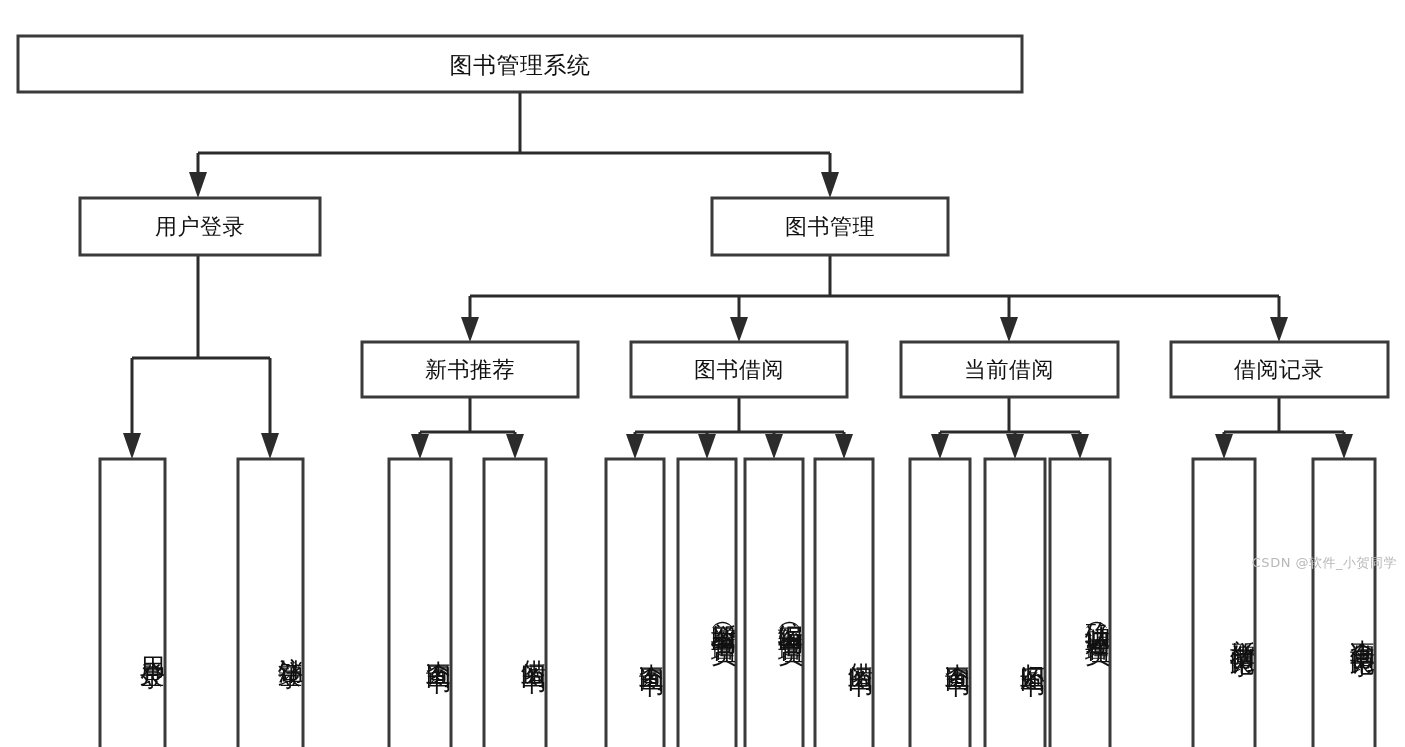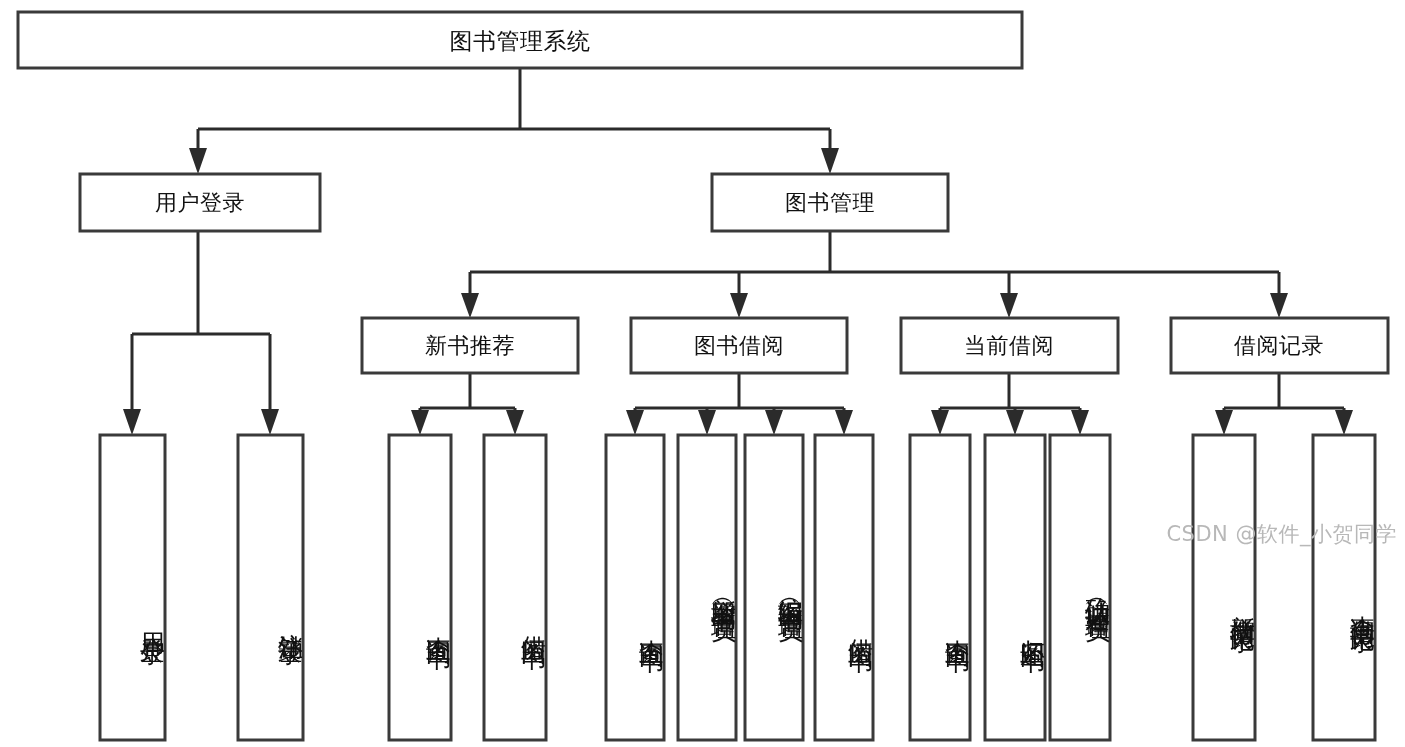--- a/index.html
+++ b/index.html
@@ -11,20 +11,21 @@
     width: 1405px;
     height: 747px;
     font-family: "DejaVu Sans", "Liberation Sans", sans-serif;
     overflow: hidden;
   }
   #diagram-root {
     position: relative;
     width: 1405px;
     height: 554px;
     background: #ffffff;
+    margin-top: 24px;
   }
   svg#flow {
     position: absolute;
     left: 0;
     top: 0;
     width: 1405px;
     height: 747px;
   }
   .node-box {
     fill: #ffffff;
@@ -65,21 +66,21 @@
     color: #111111;
     letter-spacing: 3px;
     white-space: nowrap;
     pointer-events: none;
   }
   #watermark {
     position: absolute;
     right: 8px;
     bottom: 6px;
     font-family: "DejaVu Sans", "Liberation Sans", sans-serif;
-    font-size: 21px;
+    font-size: 13px;
     color: #b8b8b8;
     letter-spacing: 0.5px;
     white-space: nowrap;
   }
 </style>
 </head>
 <body>
 
 <div id="diagram-root">
 

